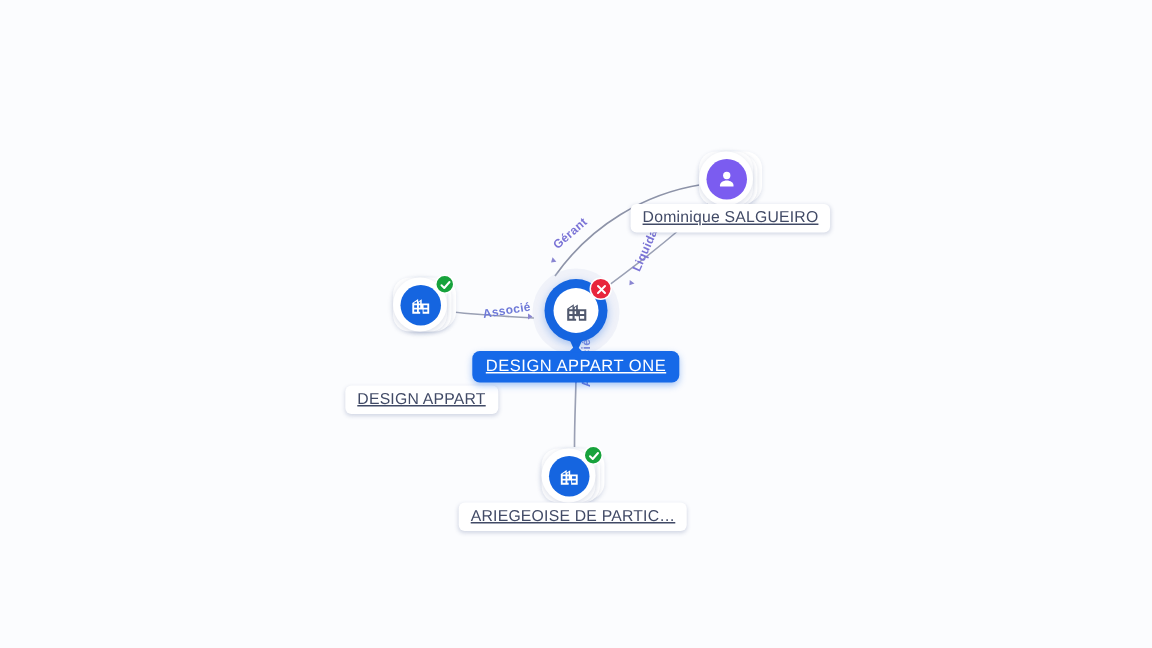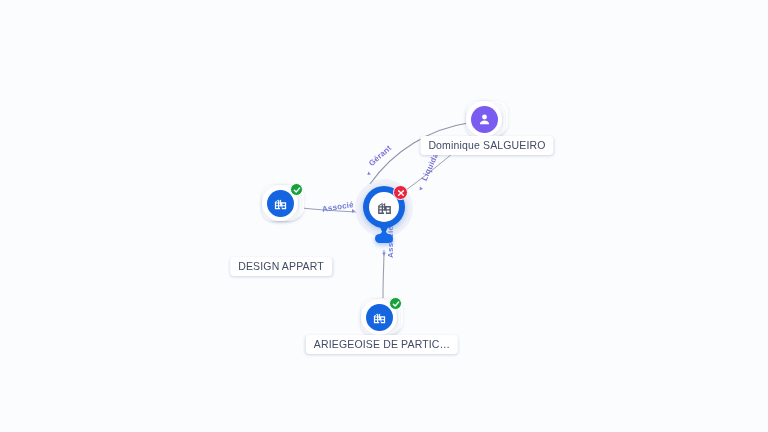--- a/index.html
+++ b/index.html
@@ -160,20 +160,21 @@
     position: absolute;
     transform: translateX(-50%);
     padding: 3px 8px 4px 8px;
     border-radius: 4px;
     font-size: 10.5px;
     letter-spacing: 0.15px;
     white-space: nowrap;
     background: #ffffff;
     color: #414a66;
     box-shadow: 0 1px 3px rgba(40,60,120,0.20);
+    text-decoration: underline;
   }
   .node-label.primary {
     background: #1669e8;
     color: #ffffff;
     font-weight: 500;
     letter-spacing: 0.35px;
     border-radius: 5px;
     padding: 4px 9px 5px 9px;
     font-size: 11px;
     box-shadow: 0 2px 5px rgba(22,105,232,0.38);
@@ -295,15 +296,16 @@
       <div class="badge closed" style="right:-3px; top:-1px;">
         <svg width="8" height="8" viewBox="0 0 24 24" fill="none" stroke="#ffffff" stroke-width="4" stroke-linecap="round">
           <line x1="5" y1="5" x2="19" y2="19"></line>
           <line x1="19" y1="5" x2="5" y2="19"></line>
         </svg>
       </div>
     </div>
   </div>
   <div class="node-label primary" style="left:384px; top:234px;">
     <div class="label-notch"></div>
+    <span>DESIGN APPART ONE</span>
   </div>
 
 </div>
 
 </body></html>

